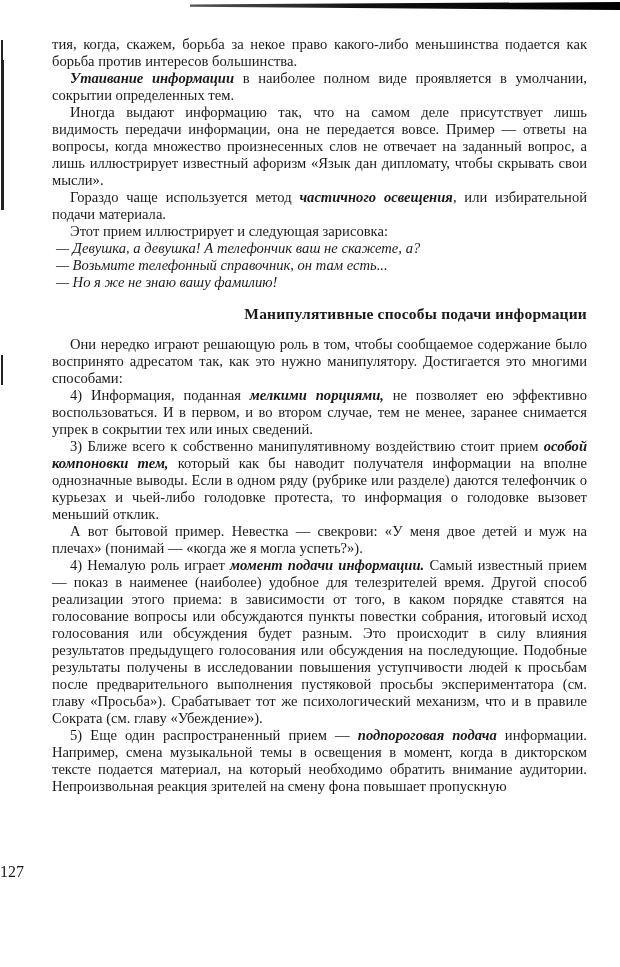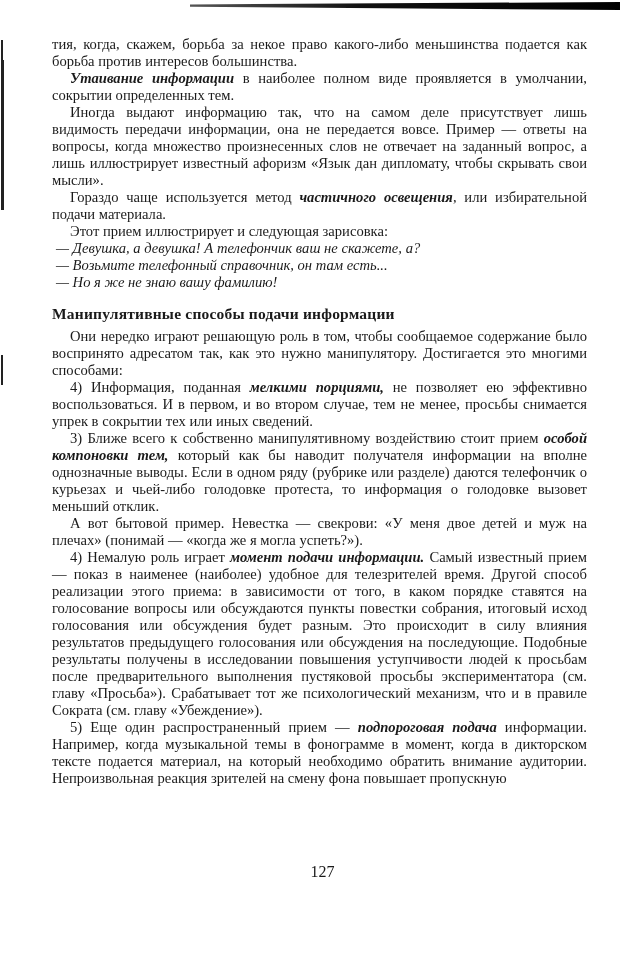--- a/index.html
+++ b/index.html
@@ -14,27 +14,27 @@
   }
   .edge-mark { position: absolute; left: 1px; width: 2px; background: #222; }
   .page {
     position: absolute; left: 52px; top: 36px; width: 535px;
     font-size: 14.6px; line-height: 17px; text-align: justify;
   }
   .page p { margin: 0; text-indent: 18px; }
   .page p.noindent { text-indent: 0; }
   .dialog { padding-left: 4px; font-style: italic; text-indent: 0 !important; }
   .heading {
-    text-align: left; font-weight: bold; font-size: 15.5px;
-    margin: 14px 0 6px 0; text-indent: 0 !important; letter-spacing: 0.2px;
+    text-align: right; font-weight: bold; font-size: 15.5px;
+    margin: 14px 0 14px 0; text-indent: 0 !important; letter-spacing: 0.2px;
   }
   .bi { font-weight: bold; font-style: italic; }
   .page-number {
     position: absolute; left: 0; width: 589px; top: 863px;
-    text-align: center; font-size: 16px; margin-left: 28px;
+    text-align: left; font-size: 16px;
   }
 </style>
 </head>
 <body>
 
 <div class="top-bar"></div>
 <div class="edge-mark" style="top:40px;height:40px"></div>
 <div class="edge-mark" style="top:60px;height:150px;width:3px"></div>
 <div class="edge-mark" style="top:355px;height:30px"></div>
 
@@ -42,20 +42,20 @@
     <p class="noindent"><span>тия, когда, скажем, борьба за некое право какого-либо меньшинства подается как борьба против интересов большинства.</span></p>
     <p><span class="bi">Утаивание информации</span><span> в наиболее полном виде проявляется в умолчании, сокрытии определенных тем.</span></p>
     <p><span>Иногда выдают информацию так, что на самом деле присутствует лишь видимость передачи информации, она не передается вовсе. Пример — ответы на вопросы, когда множество произнесенных слов не отвечает на заданный вопрос, а лишь иллюстрирует известный афоризм «Язык дан дипломату, чтобы скрывать свои мысли».</span></p>
     <p><span>Гораздо чаще используется метод </span><span class="bi">частичного освещения</span><span>, или избирательной подачи материала.</span></p>
     <p><span>Этот прием иллюстрирует и следующая зарисовка:</span></p>
     <p class="dialog"><span>— Девушка, а девушка! А телефончик ваш не скажете, а?</span></p>
     <p class="dialog"><span>— Возьмите телефонный справочник, он там есть...</span></p>
     <p class="dialog"><span>— Но я же не знаю вашу фамилию!</span></p>
     <h2 class="heading"><span>Манипулятивные способы подачи информации</span></h2>
     <p><span>Они нередко играют решающую роль в том, чтобы сообщаемое содержание было воспринято адресатом так, как это нужно манипулятору. Достигается это многими способами:</span></p>
-    <p><span>4) Информация, поданная </span><span class="bi">мелкими порциями,</span><span> не позволяет ею эффективно воспользоваться. И в первом, и во втором случае, тем не менее, просьбы снимается упрек в сокрытии тех или иных сведений.</span></p>
+    <p><span>4) Информация, поданная </span><span class="bi">мелкими порциями,</span><span> не позволяет ею эффективно воспользоваться. И в первом, и во втором случае, тем не менее, заранее снимается упрек в сокрытии тех или иных сведений.</span></p>
     <p><span>3) Ближе всего к собственно манипулятивному воздействию стоит прием </span><span class="bi">особой компоновки тем,</span><span> который как бы наводит получателя информации на вполне однозначные выводы. Если в одном ряду (рубрике или разделе) даются телефончик о курьезах и чьей-либо голодовке протеста, то информация о голодовке вызовет меньший отклик.</span></p>
     <p><span>А вот бытовой пример. Невестка — свекрови: «У меня двое детей и муж на плечах» (понимай — «когда же я могла успеть?»).</span></p>
     <p><span>4) Немалую роль играет </span><span class="bi">момент подачи информации.</span><span> Самый известный прием — показ в наименее (наиболее) удобное для телезрителей время. Другой способ реализации этого приема: в зависимости от того, в каком порядке ставятся на голосование вопросы или обсуждаются пункты повестки собрания, итоговый исход голосования или обсуждения будет разным. Это происходит в силу влияния результатов предыдущего голосования или обсуждения на последующие. Подобные результаты получены в исследовании повышения уступчивости людей к просьбам после предварительного выполнения пустяковой просьбы экспериментатора (см. главу «Просьба»). Срабатывает тот же психологический механизм, что и в правиле Сократа (см. главу «Убеждение»).</span></p>
-    <p><span>5) Еще один распространенный прием — </span><span class="bi">подпороговая подача</span><span> информации. Например, когда музыкальной темы в фонограмме в момент, когда в дикторском тексте подается материал, на который необходимо обратить внимание аудитории. Непроизвольная реакция зрителей на смену фона повышает пропускную</span></p>
+    <p><span>5) Еще один распространенный прием — </span><span class="bi">подпороговая подача</span><span> информации. Например, смена музыкальной темы в освещения в момент, когда в дикторском тексте подается материал, на который необходимо обратить внимание аудитории. Непроизвольная реакция зрителей на смену фона повышает пропускную</span></p>
   </div>
 
 <div class="page-number">127</div>
 
 </body></html>

